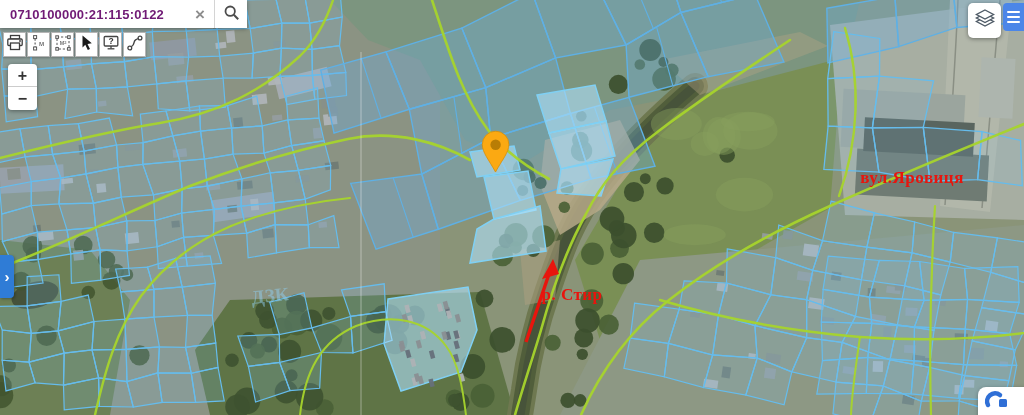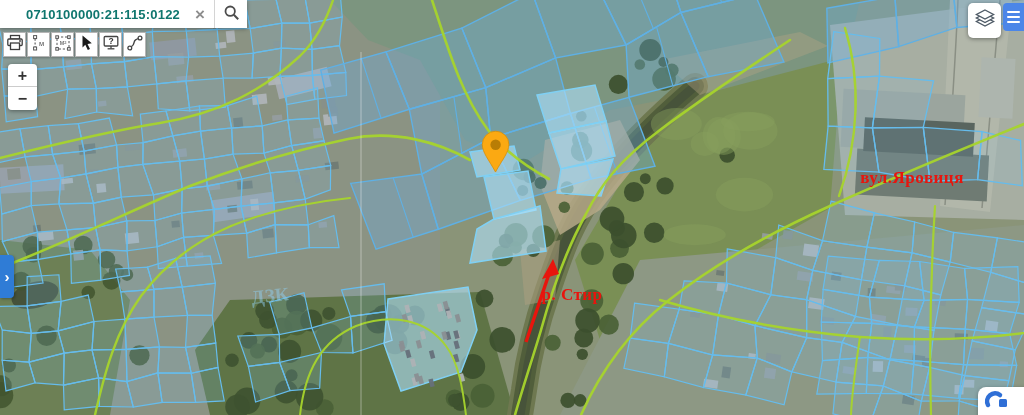--- a/index.html
+++ b/index.html
@@ -4,21 +4,21 @@
 <style>
   html,body{margin:0;padding:0;}
   .stage{position:relative;width:1024px;height:415px;overflow:hidden;
          font-family:"Liberation Sans",sans-serif;background:#8a9478;}
   .stage svg.map{position:absolute;left:0;top:0;}
 
   
   .search-bar{position:absolute;left:0;top:0;width:247px;height:28px;background:#fff;
               display:flex;align-items:stretch;box-shadow:0 1px 4px rgba(0,0,0,.35);z-index:20;}
   .search-bar input{flex:1;border:none;outline:none;padding:0 6px 0 10px;font-size:13px;
-              font-weight:bold;color:#0f766e;font-family:"Liberation Sans",sans-serif;letter-spacing:.2px;min-width:0;text-align:right;}
+              font-weight:bold;color:#701a75;font-family:"Liberation Sans",sans-serif;letter-spacing:.2px;min-width:0;}
   .icon-btn{display:flex;align-items:center;justify-content:center;background:#fff;border:none;cursor:pointer;padding:0;}
   .clear-btn{width:28px;font-size:17px;font-weight:bold;color:#8d8d8d;line-height:1;}
   .search-divider{width:1px;background:#d4d4d4;}
   .search-btn{width:32px;}
 
   
   .toolbar{position:absolute;left:3px;top:32px;display:flex;gap:1px;z-index:20;}
   .tool-btn{width:23px;height:25px;background:#fff;border:1px solid #b5b5b5;display:flex;
             align-items:center;justify-content:center;padding:0;cursor:pointer;box-shadow:0 1px 2px rgba(0,0,0,.25);}
 

